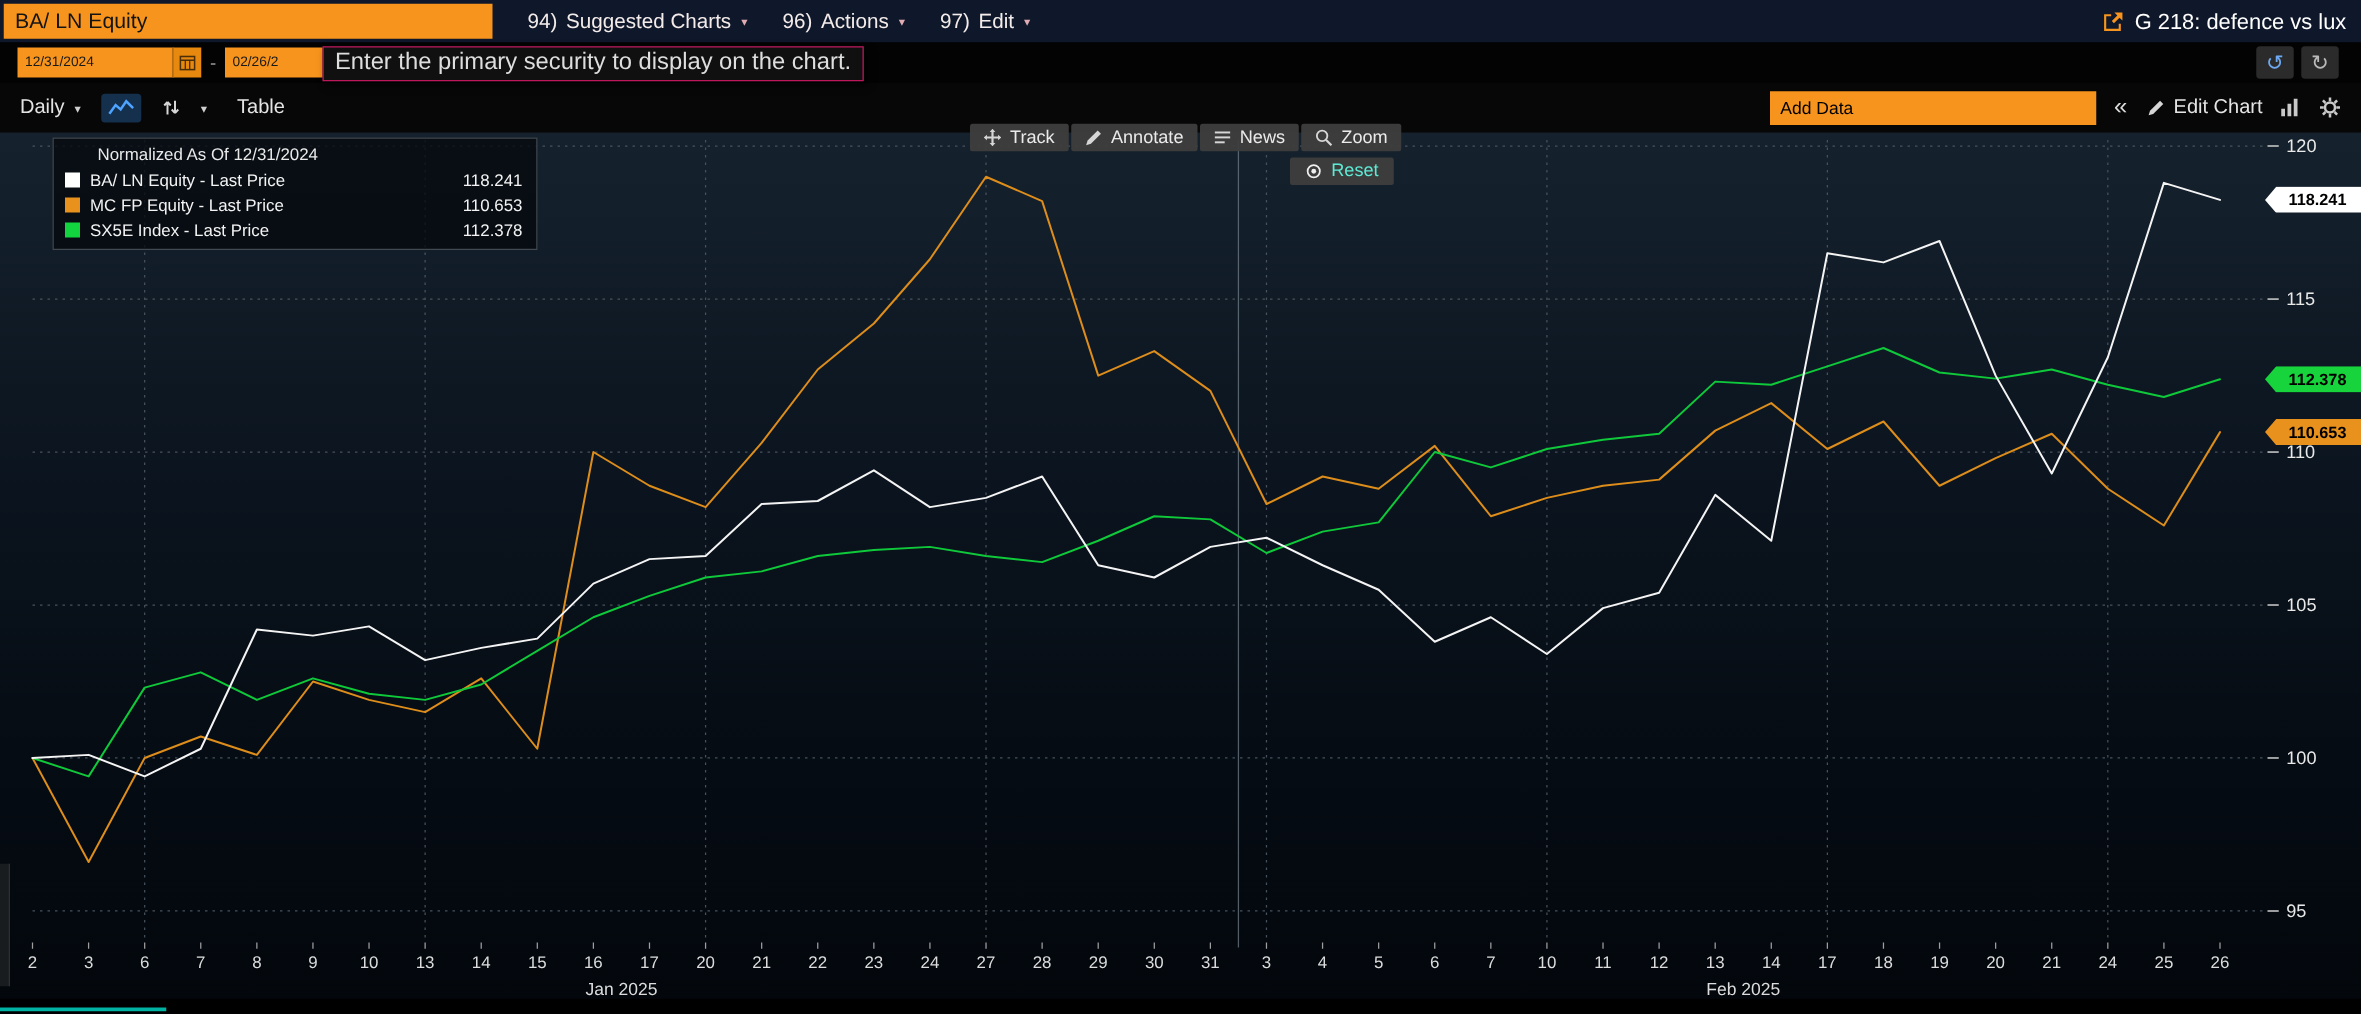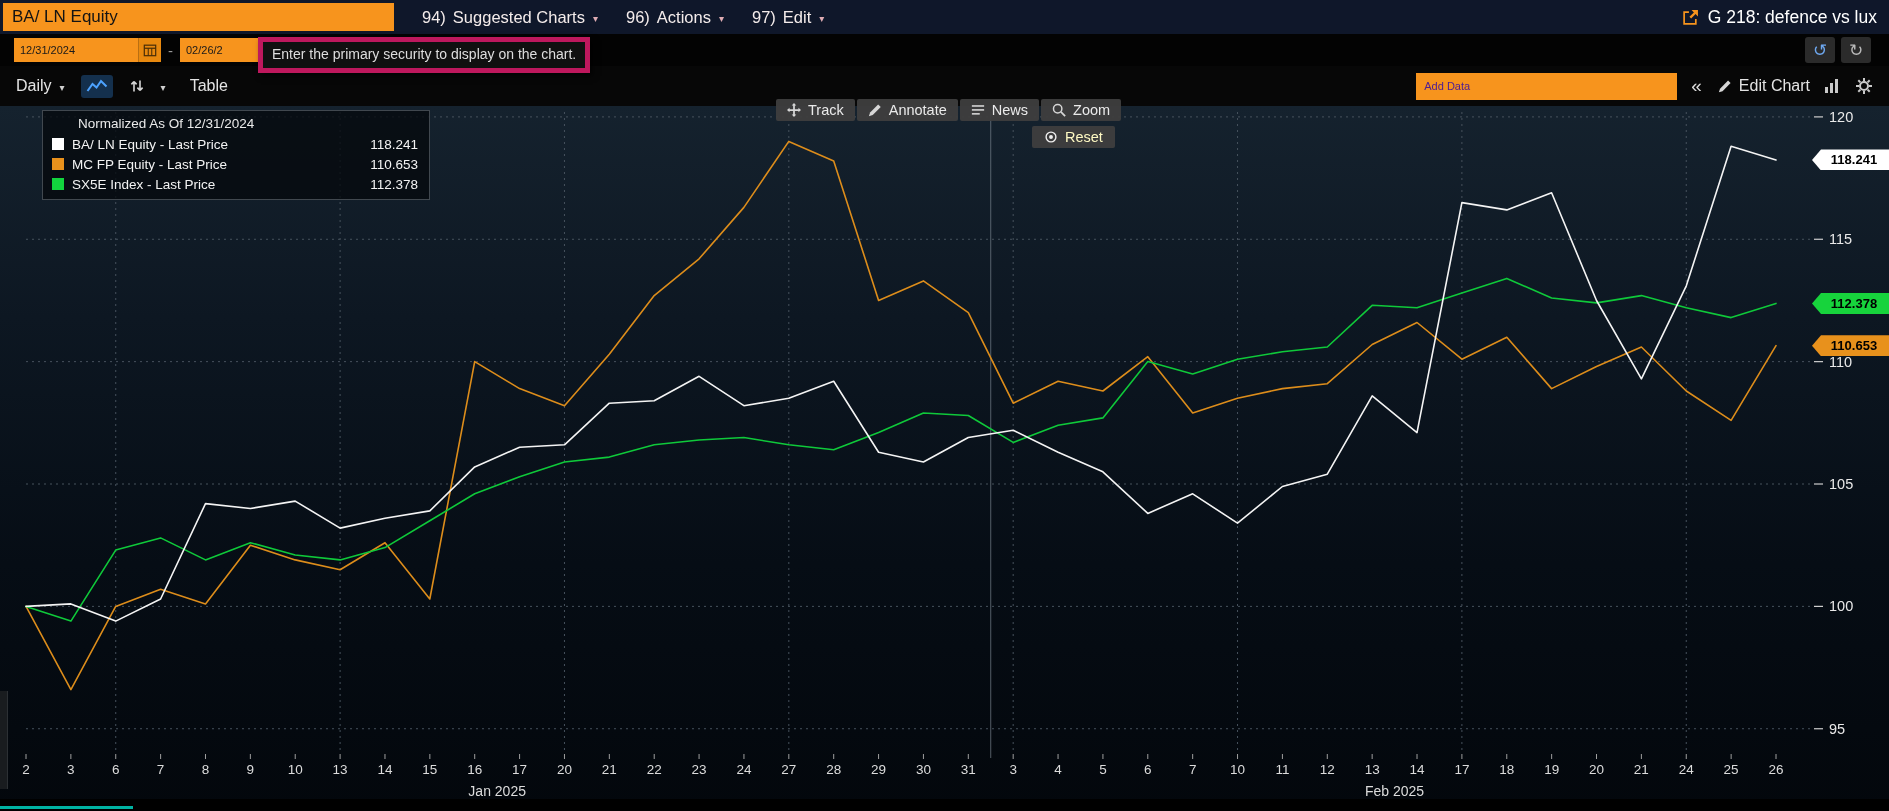--- a/index.html
+++ b/index.html
@@ -12,51 +12,51 @@
   .menu .m-num{margin-right:7px}
   .menu .caret{color:#dfacb3;font-size:10px;margin-left:8px;padding-top:2px}
   .tb-right{margin-left:auto;display:flex;align-items:center;gap:9px;color:#fff;font-size:17.5px;padding-right:12px;white-space:nowrap}
 
   
   .row2{position:absolute;left:0;top:34px;width:1889px;height:32px;background:#030303;display:flex;align-items:center}
   .row2 .lead{width:14px;flex:0 0 auto}
   .date-field{height:24px;background:#f7941d;color:#1a1a1a;font-size:11px;line-height:24px;padding:0 6px;white-space:nowrap;overflow:hidden}
   .cal-btn{width:22px;height:24px;background:#e8890f;display:flex;align-items:center;justify-content:center;border-left:1px solid #b96f12}
   .range-dash{color:#9a9a9a;margin:0 7px;font-size:15px}
-  .tooltip{position:absolute;left:258px;top:3px;height:26px;line-height:24px;background:#101010;border:5px solid #be185d;color:#dedede;font-size:14px;padding:0 9px;white-space:nowrap;z-index:50;box-shadow:3px 3px 6px rgba(0,0,0,.65)}
+  .tooltip{position:absolute;left:258px;top:3px;height:26px;line-height:24px;background:#101010;border:1px solid #be185d;color:#dedede;font-size:19px;padding:0 9px;white-space:nowrap;z-index:50;box-shadow:3px 3px 6px rgba(0,0,0,.65)}
   .hist-btns{margin-left:auto;display:flex;gap:6px;padding-right:18px}
   .hist-btn{width:30px;height:26px;background:#2b2b2b;border-radius:3px;display:flex;align-items:center;justify-content:center;font-size:17px}
 
   
   .toolbar{position:absolute;left:0;top:66px;width:1889px;height:40px;background:#070707;display:flex;align-items:center;color:#e4e4e4;font-size:16px}
   #periods{display:flex;margin-left:12px}
   .pbtn{padding:4px 10px;margin:0 1px;border-radius:3px;white-space:nowrap}
   .pbtn.active{background:#1c5fd6;color:#fff;font-weight:bold}
   .freq{display:flex;align-items:center;margin-left:16px;gap:8px}
   .caret-sm{color:#cfcfcf;font-size:10px;padding-top:2px}
   .tchip{display:flex;align-items:center;margin-left:16px}
   .tchip.sel{background:#14304d;border-radius:3px;padding:3px 5px}
   .tbl-label{margin-left:24px}
-  .add-data{margin-left:auto;width:253px;height:27px;background:#f7941d;color:#4c1d95;font-size:11px;line-height:27px;padding-left:8px}
+  .add-data{margin-left:auto;width:253px;height:27px;background:#f7941d;color:#000000;font-size:14px;line-height:27px;padding-left:8px}
   .collapse{margin-left:14px;font-size:19px;color:#dcdcdc}
   .edit-chart{display:flex;align-items:center;gap:7px;margin-left:16px}
   .icon-btn{margin-left:14px;display:flex;align-items:center}
   .pad-r{padding-right:16px}
 
   
   .chart-region{position:absolute;left:0;top:106px;width:1889px;height:705px;background:linear-gradient(180deg,#15222e 0%,#0d1722 30%,#060d15 65%,#03070c 100%)}
   #chart-svg{position:absolute;left:0;top:0}
   .legend{position:absolute;left:42px;top:4px;width:368px;background:rgba(5,9,13,.78);border:1px solid #41484f;padding:3px 9px 5px;z-index:20}
   .legend-title{color:#eaeaea;font-size:13.5px;height:20px;line-height:20px;padding-left:26px}
   .lrow{display:flex;align-items:center;height:20px;font-size:13.5px;color:#f3f3f3}
   .lswatch{width:12px;height:12px;margin-right:8px;flex:0 0 auto}
   .lvalue{margin-left:auto;padding-right:2px}
   .tools{position:absolute;left:776px;top:99px;display:flex;gap:2px;z-index:30}
   .tool{display:flex;align-items:center;gap:7px;background:rgba(62,62,62,.95);color:#eaeaea;font-size:14.5px;padding:3px 11px;border-radius:2px}
-  .reset{position:absolute;left:1032px;top:126px;display:flex;align-items:center;gap:7px;background:rgba(62,62,62,.95);color:#fef9c3;font-size:14.5px;padding:3px 12px;border-radius:2px;z-index:30}
+  .reset{position:absolute;left:1032px;top:126px;display:flex;align-items:center;gap:7px;background:rgba(62,62,62,.95);color:#5eead4;font-size:14.5px;padding:3px 12px;border-radius:2px;z-index:30}
   .badge{position:absolute;left:1812px;width:70px;height:21px;line-height:21px;color:#000;font-size:13px;font-weight:bold;text-align:center;padding-left:7px;clip-path:polygon(0 50%,9px 0,100% 0,100% 100%,9px 100%);z-index:15}
   .left-sliver{position:absolute;left:0;top:585px;width:7px;height:98px;background:#191c1f;border-right:1px solid #2c3034}
   .bottom-strip{position:absolute;left:0;top:693px;width:1889px;height:12px;background:#000}
   .teal-line{position:absolute;left:0;top:7px;width:133px;height:3px;background:#00b2a2}
   svg text{font-family:"Liberation Sans",sans-serif}
 </style>
 </head>
 <body>
 
 <div id="app">

